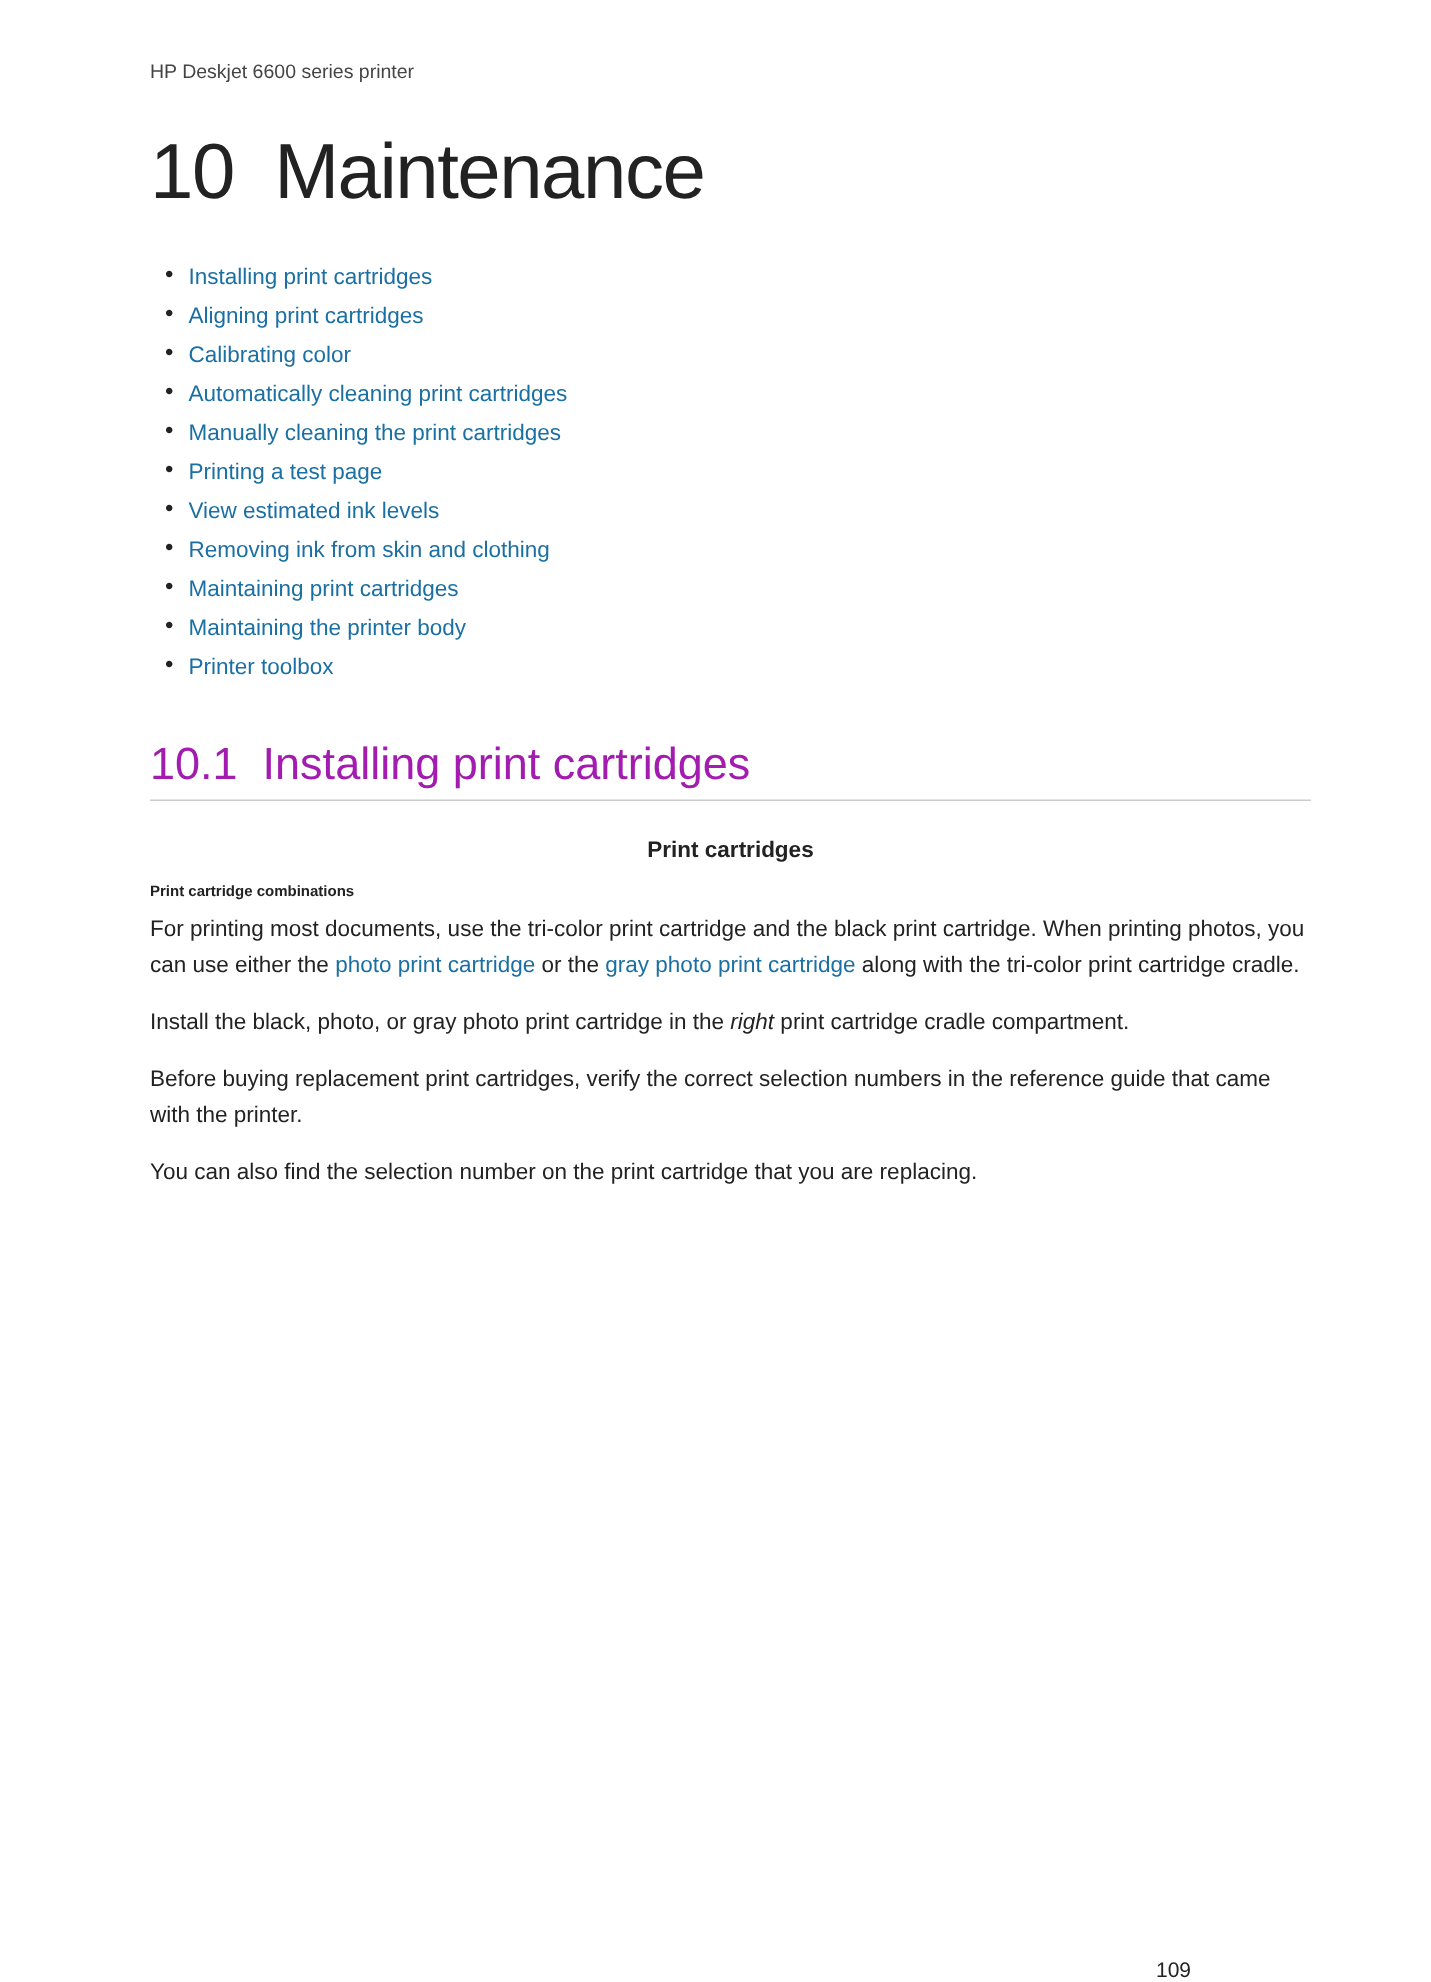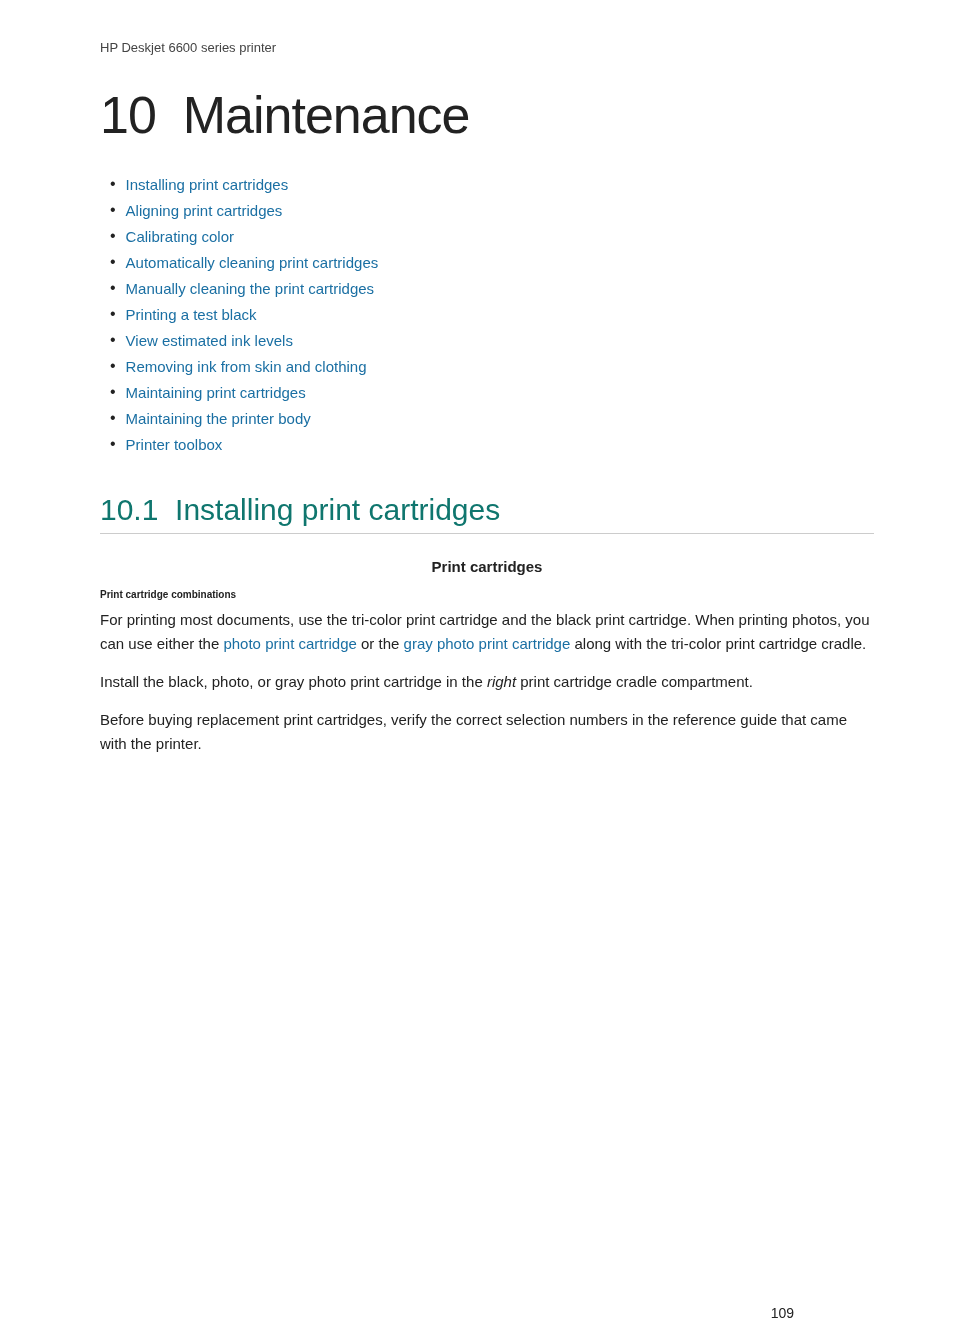--- a/index.html
+++ b/index.html
@@ -45,21 +45,21 @@
       margin-right: 10px;
       font-size: 16px;
     }
     .toc-list a {
       color: #1a6fa3;
       text-decoration: none;
     }
     .section-title {
       font-size: 30px;
       font-weight: 400;
-      color: #0f766e;
+      color: #a21caf;
       margin-bottom: 24px;
       padding-bottom: 6px;
       border-bottom: 1px solid #ccc;
     }
     .subsection-title {
       font-size: 15px;
       font-weight: bold;
       color: #222;
       margin-bottom: 8px;
       margin-top: 18px;
@@ -118,21 +118,21 @@
     <li>
         <a class="link">Calibrating color</a>
       </li>
     <li>
         <a class="link">Automatically cleaning print cartridges</a>
       </li>
     <li>
         <a class="link">Manually cleaning the print cartridges</a>
       </li>
     <li>
-        <a class="link">Printing a test black</a>
+        <a class="link">Printing a test page</a>
       </li>
     <li>
         <a class="link">View estimated ink levels</a>
       </li>
     <li>
         <a class="link">Removing ink from skin and clothing</a>
       </li>
     <li>
         <a class="link">Maintaining print cartridges</a>
       </li>
@@ -156,16 +156,17 @@
     <span>For printing most documents, use the tri-color print cartridge and the black print cartridge. When printing photos, you can use either the </span><a class="link">photo print cartridge</a><span> or the </span><a class="link">gray photo print cartridge</a><span> along with the tri-color print cartridge cradle.</span>
   </p>
 
 
   <p class="body-text">
     Install the black, photo, or gray photo print cartridge in the <em>right</em> print cartridge cradle compartment.
   </p>
 
   <p class="body-text">Before buying replacement print cartridges, verify the correct selection numbers in the reference guide that came with the printer.</p>
 
+  <p class="body-text">You can also find the selection number on the print cartridge that you are replacing.</p>
 
   <div class="page-number">109</div>
 
 </div>
 
 </body></html>

